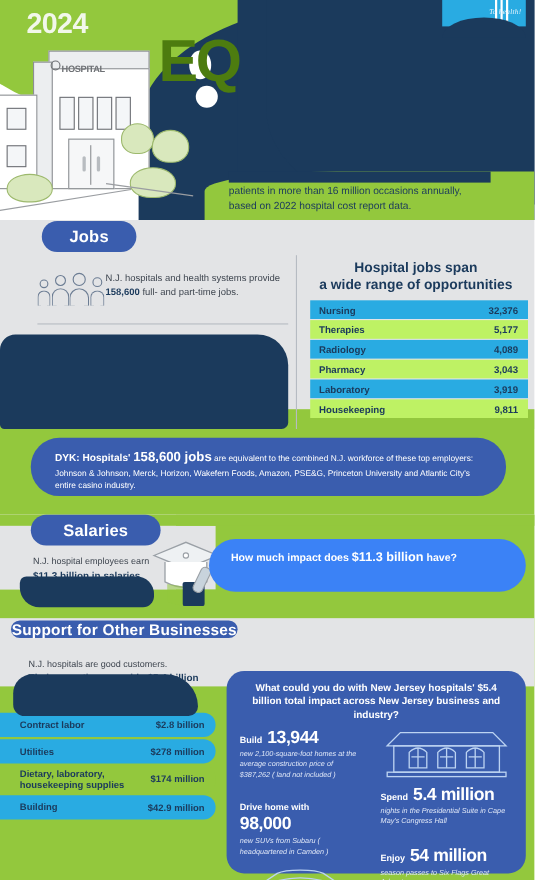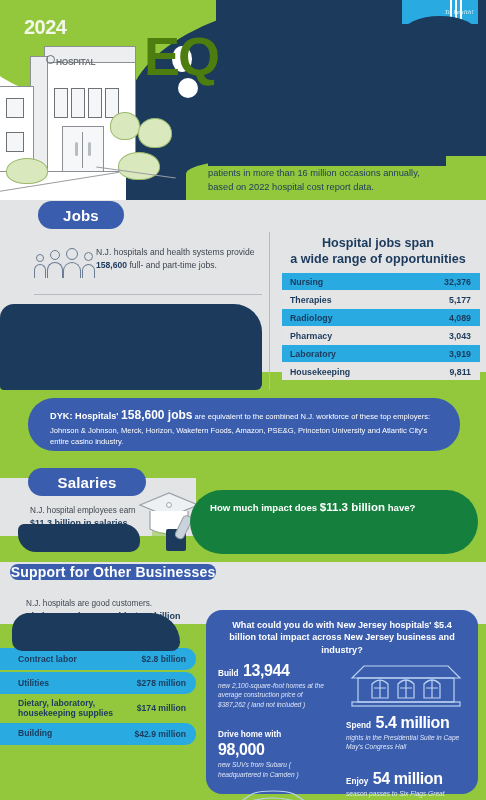--- a/index.html
+++ b/index.html
@@ -13,22 +13,22 @@
   
   :root{}
 
   
   #hero { position:absolute; left:0; top:0; width:486px; height:200px; background:#ffffff; overflow:hidden; }
   #hero-green {
     position:absolute; left:-40px; top:-86px; width:300px; height:190px;
     background:#93c83d; border-radius:0 0 60% 55%;
   }
   #year {
-    position:absolute; left:24px; top:16px; z-index:6;
-    font-size:20px; font-weight:bold; color:#f2f7ea; letter-spacing:-.5px;
+    position:absolute; left:24px; top:6px; z-index:6;
+    font-size:26px; font-weight:bold; color:#f2f7ea; letter-spacing:-.5px;
   }
   #hero-navy {
     position:absolute; right:0; top:0; width:360px; height:200px;
     background:#1b3a5c;
     border-radius: 58% 0 0 0;
   }
   #hero-navy2{
     position:absolute; right:0; top:0; width:270px; height:200px; background:#1b3a5c;
   }
   #hero-green-bottom{
@@ -104,21 +104,21 @@
 
   #jobs-right{ position:absolute; left:270px; top:232px; width:216px; height:158px; }
   #jobs-vline{ position:absolute; left:269px; top:232px; height:158px; border-left:1px solid #b6bbc2; }
   #jobs-title{ text-align:center; font-size:12.6px; font-weight:bold; color:#1b3a5c; line-height:1.25; padding:4px 6px 6px; }
   .jrow{
     display:flex; justify-content:space-between; align-items:center;
     height:17px; margin:0 6px 1px 12px; padding:0 9px 0 8px;
     font-size:8.8px; font-weight:bold; color:#1b3a5c;
   }
   .jrow.blue{ background:#29abe2; }
-  .jrow.green{ background:#e5e5e5; }
+  .jrow.green{ background:#bef264; }
 
   
   #dyk-band{ position:absolute; left:0; top:390px; width:486px; height:78px; background:#93c83d; }
   #dyk{
     position:absolute; left:28px; top:398px; width:432px; height:53px;
     background:#3a5dae; border-radius:26px; color:#ffffff;
     padding:9px 22px; font-size:7.6px; line-height:1.48;
   }
   #dyk .lead{ font-size:9.2px; font-weight:bold; }
   #dyk .big{ font-size:12px; font-weight:bold; }
@@ -131,22 +131,22 @@
   #sal-grey-plate{ position:absolute; left:0; top:478px; width:196px; height:58px; background:#e3e4e6; }
   #pill-sal{ left:28px; top:468px; width:118px; height:28px; font-size:15px; z-index:6; }
 
   #sal-copy{ position:absolute; left:30px; top:505px; width:160px; font-size:8.2px; line-height:1.45; color:#3f4650; z-index:6; }
   #sal-copy b{ color:#1b3a5c; font-size:9px; }
   #sal-redact{ position:absolute; left:18px; top:524px; width:122px; height:28px; background:#1b3a5c; border-radius:6px 16px 10px 18px; z-index:7; }
 
   #gradcap{ position:absolute; left:136px; top:487px; width:66px; height:68px; z-index:8; }
 
   #impact{
-    position:absolute; left:190px; top:490px; width:288px; height:64px;
-    background:#15803d; border-radius:32px; color:#ffffff;
+    position:absolute; left:190px; top:490px; width:288px; height:48px;
+    background:#3b82f6; border-radius:32px; color:#ffffff;
     padding:9px 16px 9px 20px; font-size:7.6px; line-height:1.52; z-index:9;
   }
   #impact .q{ font-size:9.6px; font-weight:bold; margin-bottom:3px; }
   #impact .q b{ font-size:11.5px; }
 
   
   #sup-band{ position:absolute; left:0; top:562px; width:486px; height:238px; background:#93c83d; }
   #sup-grey{ position:absolute; left:0; top:562px; width:486px; height:62px; background:#e3e4e6; }
   #pill-sup{ left:10px; top:564px; width:206px; height:16px; font-size:14px; z-index:6; }
 

